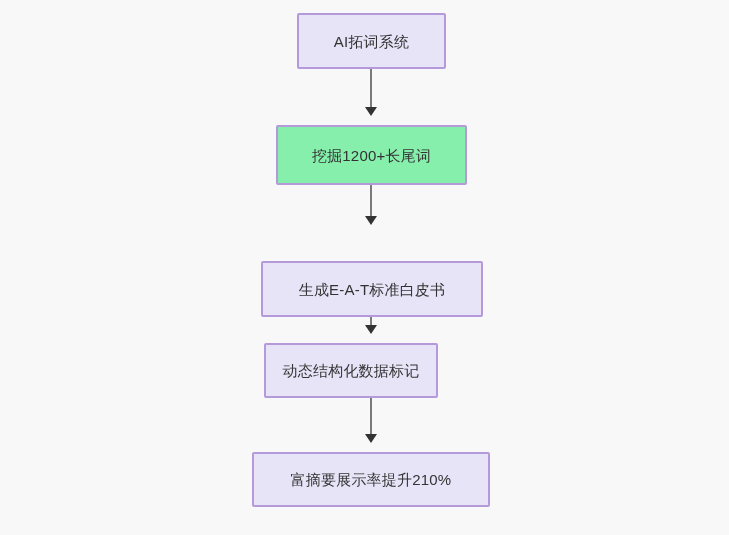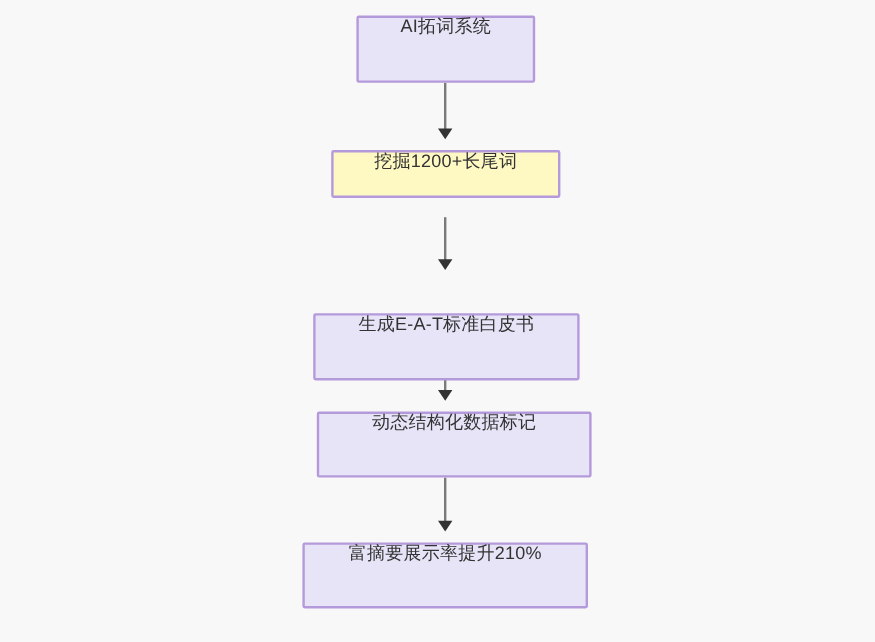--- a/index.html
+++ b/index.html
@@ -19,21 +19,21 @@
     width: 729px;
     height: 535px;
   }
   .node {
     position: absolute;
     box-sizing: border-box;
     background: #e8e4f8;
     border: 2px solid #b49ada;
     border-radius: 2px;
     display: flex;
-    align-items: flex-start;
+    align-items: center;
     justify-content: center;
     color: #333333;
     font-size: 15px;
     line-height: 1;
     letter-spacing: 0.2px;
     white-space: nowrap;
     user-select: none;
   }
   .node-label {
     display: block;
@@ -80,26 +80,26 @@
     <div class="edge-arrow" style="top: 35px; border-top-color: rgb(51, 51, 51);"></div>
   </div>
   <div class="edge" id="edge-3" style="left: 371px; top: 398px;">
     <div class="edge-line" style="height: 37px; background: rgb(122, 122, 122);"></div>
     <div class="edge-arrow" style="top: 36px; border-top-color: rgb(51, 51, 51);"></div>
   </div>
 
   <div class="node" id="node-0" style="left: 297px; top: 13px; width: 149px; height: 56px; background: rgb(232, 228, 248); border-color: rgb(180, 154, 218); color: rgb(51, 51, 51);">
     <span class="node-label">AI拓词系统</span>
   </div>
-  <div class="node" id="node-1" style="left: 276px; top: 125px; width: 191px; height: 40px; background: #fef9c3; border-color: rgb(180, 154, 218); color: rgb(51, 51, 51);">
+  <div class="node" id="node-1" style="left: 276px; top: 125px; width: 191px; height: 60px; background: #86efac; border-color: rgb(180, 154, 218); color: rgb(51, 51, 51);">
     <span class="node-label">挖掘1200+长尾词</span>
   </div>
   <div class="node" id="node-2" style="left: 261px; top: 234px; width: 222px; height: 56px; background: rgb(232, 228, 248); border-color: rgb(180, 154, 218); color: rgb(51, 51, 51); margin-top: 27px;">
     <span class="node-label">生成E-A-T标准白皮书</span>
   </div>
-  <div class="node" id="node-3" style="left: 264px; top: 343px; width: 229px; height: 55px; background: rgb(232, 228, 248); border-color: rgb(180, 154, 218); color: rgb(51, 51, 51);">
+  <div class="node" id="node-3" style="left: 264px; top: 343px; width: 174px; height: 55px; background: rgb(232, 228, 248); border-color: rgb(180, 154, 218); color: rgb(51, 51, 51);">
     <span class="node-label">动态结构化数据标记</span>
   </div>
   <div class="node" id="node-4" style="left: 252px; top: 452px; width: 238px; height: 55px; background: rgb(232, 228, 248); border-color: rgb(180, 154, 218); color: rgb(51, 51, 51);">
     <span class="node-label">富摘要展示率提升210%</span>
   </div>
 
 </div>
 
 </body></html>

